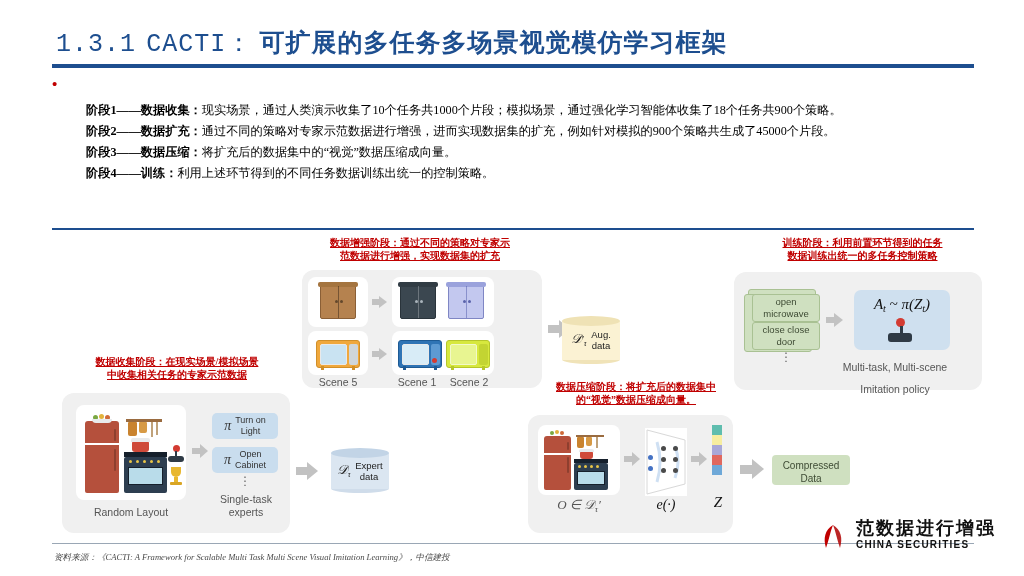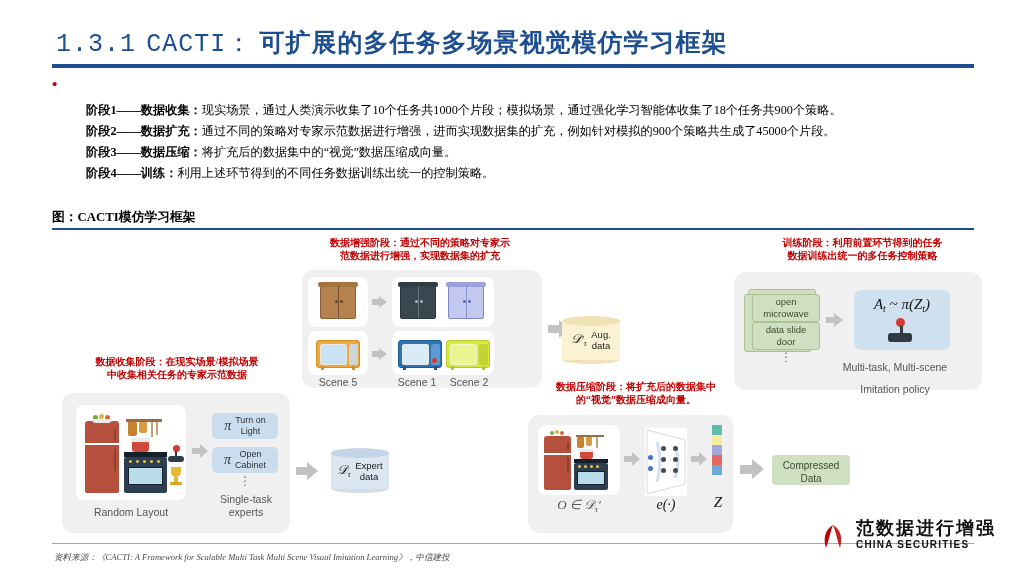--- a/index.html
+++ b/index.html
@@ -55,21 +55,21 @@
   .fig-rule {
     position: absolute; left: 52px; top: 228px; width: 922px; height: 2px;
     background: #1d4e8f;
   }
 
   
   .annot {
     position: absolute;
     color: #c00000; font-weight: bold;
     font-family: "Liberation Serif", serif;
-    font-size: 10px; line-height: 13px; text-align: center;
+    font-size: 10px; line-height: 13px; text-align: center; text-decoration: underline;
   }
 
   
   .panel {
     position: absolute;
     background: #f0f0f0; border-radius: 12px;
   }
   .card {
     position: absolute; background: #ffffff; border-radius: 8px;
   }
@@ -211,21 +211,20 @@
       <span class="k">阶段2——数据扩充：</span><span>通过不同的策略对专家示范数据进行增强，进而实现数据集的扩充，例如针对模拟的900个策略共生成了45000个片段。</span>
     </div>
     <div class="stage">
       <span class="k">阶段3——数据压缩：</span><span>将扩充后的数据集中的“视觉”数据压缩成向量。</span>
     </div>
     <div class="stage">
       <span class="k">阶段4——训练：</span><span>利用上述环节得到的不同任务数据训练出统一的控制策略。</span>
     </div>
   </div>
 
-  <div class="fig-label">图：CACTI模仿学习框架</div>
   <div class="fig-rule"></div>
 
   <div class="annot" style="left:300px; top:236px; width:240px; white-space:pre-line;">数据增强阶段：通过不同的策略对专家示
 范数据进行增强，实现数据集的扩充</div>
   <div class="annot" style="left:740px; top:236px; width:245px; white-space:pre-line;">训练阶段：利用前置环节得到的任务
 数据训练出统一的多任务控制策略</div>
   <div class="annot" style="left:62px; top:355px; width:230px; white-space:pre-line;">数据收集阶段：在现实场景/模拟场景
 中收集相关任务的专家示范数据</div>
   <div class="annot" style="left:526px; top:380px; width:220px; white-space:pre-line;">数据压缩阶段：将扩充后的数据集中
 的“视觉”数据压缩成向量。</div>
@@ -468,21 +467,21 @@
 Data</div>
 
   <div class="panel" style="left:734px; top:272px; width:248px; height:118px;"></div>
 
   <div class="gcard" style="left:748px; top:289px; width:68px; height:58px;"></div>
   <div class="gcard" style="left:744px; top:294px; width:68px; height:58px;"></div>
   <div class="gcard" style="left:752px; top:294px; width:68px; height:28px;"></div>
   <div class="gtext" style="left:752px; top:296px; width:68px; white-space:pre-line;">open
 microwave</div>
   <div class="gcard" style="left:752px; top:322px; width:68px; height:28px;"></div>
-  <div class="gtext" style="left:752px; top:324px; width:68px; white-space:pre-line;">data slide
+  <div class="gtext" style="left:752px; top:324px; width:68px; white-space:pre-line;">close close
 door</div>
   <div class="vdots" style="left:752px; top:350px; width:68px;">⋮</div>
 
   <div class="arrow" style="left:826px; top:313px; width:17px; height:14px;">
     <div class="stem" style="left:0; top:4px; width:9px; height:6px;"></div>
     <div class="head" style="left:8px; top:0; border-top-width:7px; border-bottom-width:7px; border-left-width:9px;"></div>
   </div>
 
   <div class="policy-box" style="left:854px; top:290px; width:96px; height:60px;"></div>
   <div style="position:absolute; left:854px; top:296px; width:96px; text-align:center; font-family:'Liberation Serif',serif; font-style:italic; font-size:15px; color:#111;">

